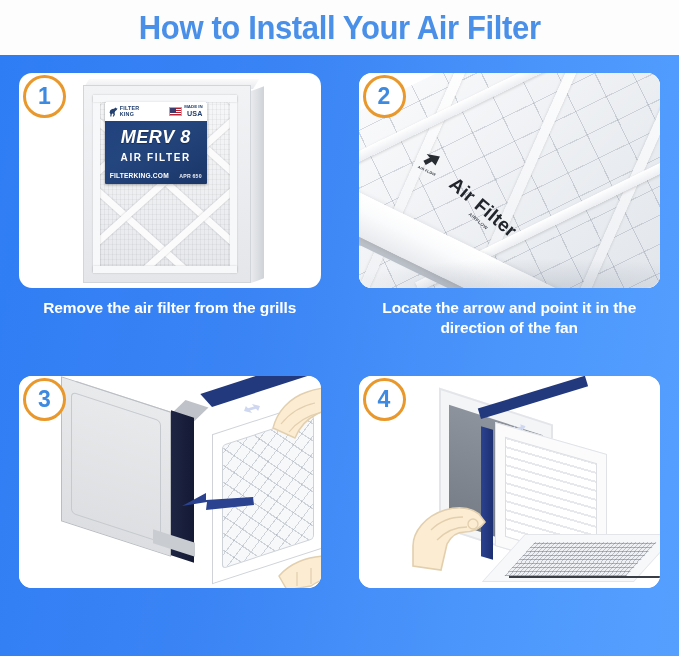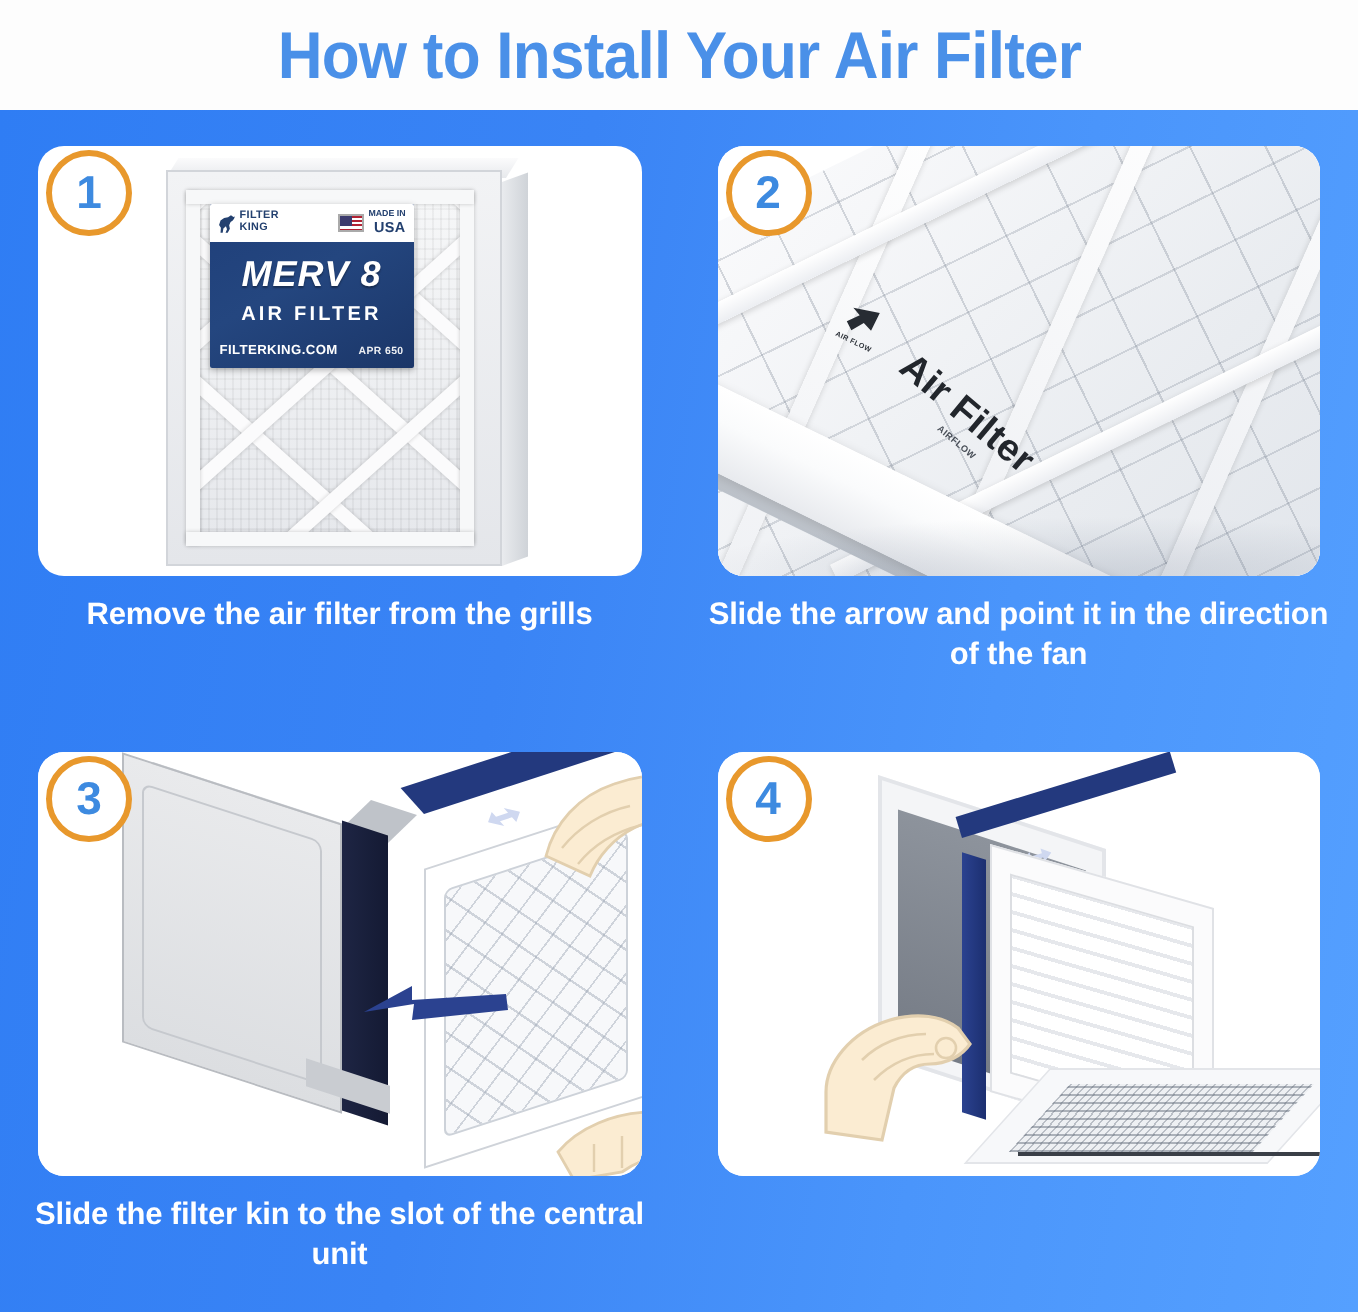--- a/index.html
+++ b/index.html
@@ -442,21 +442,21 @@
             <div class="f2-arrowtxt">AIR FLOW</div>
             <div class="f2-aftext">
               <span>Air Filter</span>
               <small>AIRFLOW</small>
             </div>
             <div class="f2-shadow"></div>
           </div>
         </div>
         <div class="badge">2</div>
       </div>
-      <div class="caption">Slide the arrow and point it in the direction of the fan</div>
+      <div class="caption">Locate the arrow and point it in the direction of the fan</div>
     </div>
 
     <div class="cell cell-r2">
       <div class="card">
         <div class="art">
           <div class="i3">
             <div class="u3-top"></div>
             <div class="u3-topr"></div>
             <div class="u3-front"></div>
             <div class="u3-inner"></div>
@@ -482,21 +482,20 @@
               <path d="M22 48 C30 38 42 31 56 28" fill="none" stroke="#e2cfae" stroke-width="1.2"></path>
             </svg>
             <svg class="hand3-bot" viewBox="0 0 86 48">
               <path d="M2 30 C12 18 30 10 50 10 L84 10 L84 30 C68 28 48 30 34 40 L10 44 Z" fill="#fbecd2" stroke="#e2cfae" stroke-width="1.4"></path>
               <path d="M20 26 L20 40 M34 22 L34 38 M48 19 L48 36 M62 17 L62 32" stroke="#e2cfae" stroke-width="1.2" fill="none"></path>
             </svg>
           </div>
         </div>
         <div class="badge">3</div>
       </div>
-      <div class="caption">Slide the filter kin to the slot of the central unit</div>
     </div>
 
     <div class="cell cell-r2">
       <div class="card">
         <div class="art">
           <div class="i4">
             <div class="g4-wall"></div>
             <div class="g4-hole"></div>
 
             <div class="f4-bluetop"></div>

